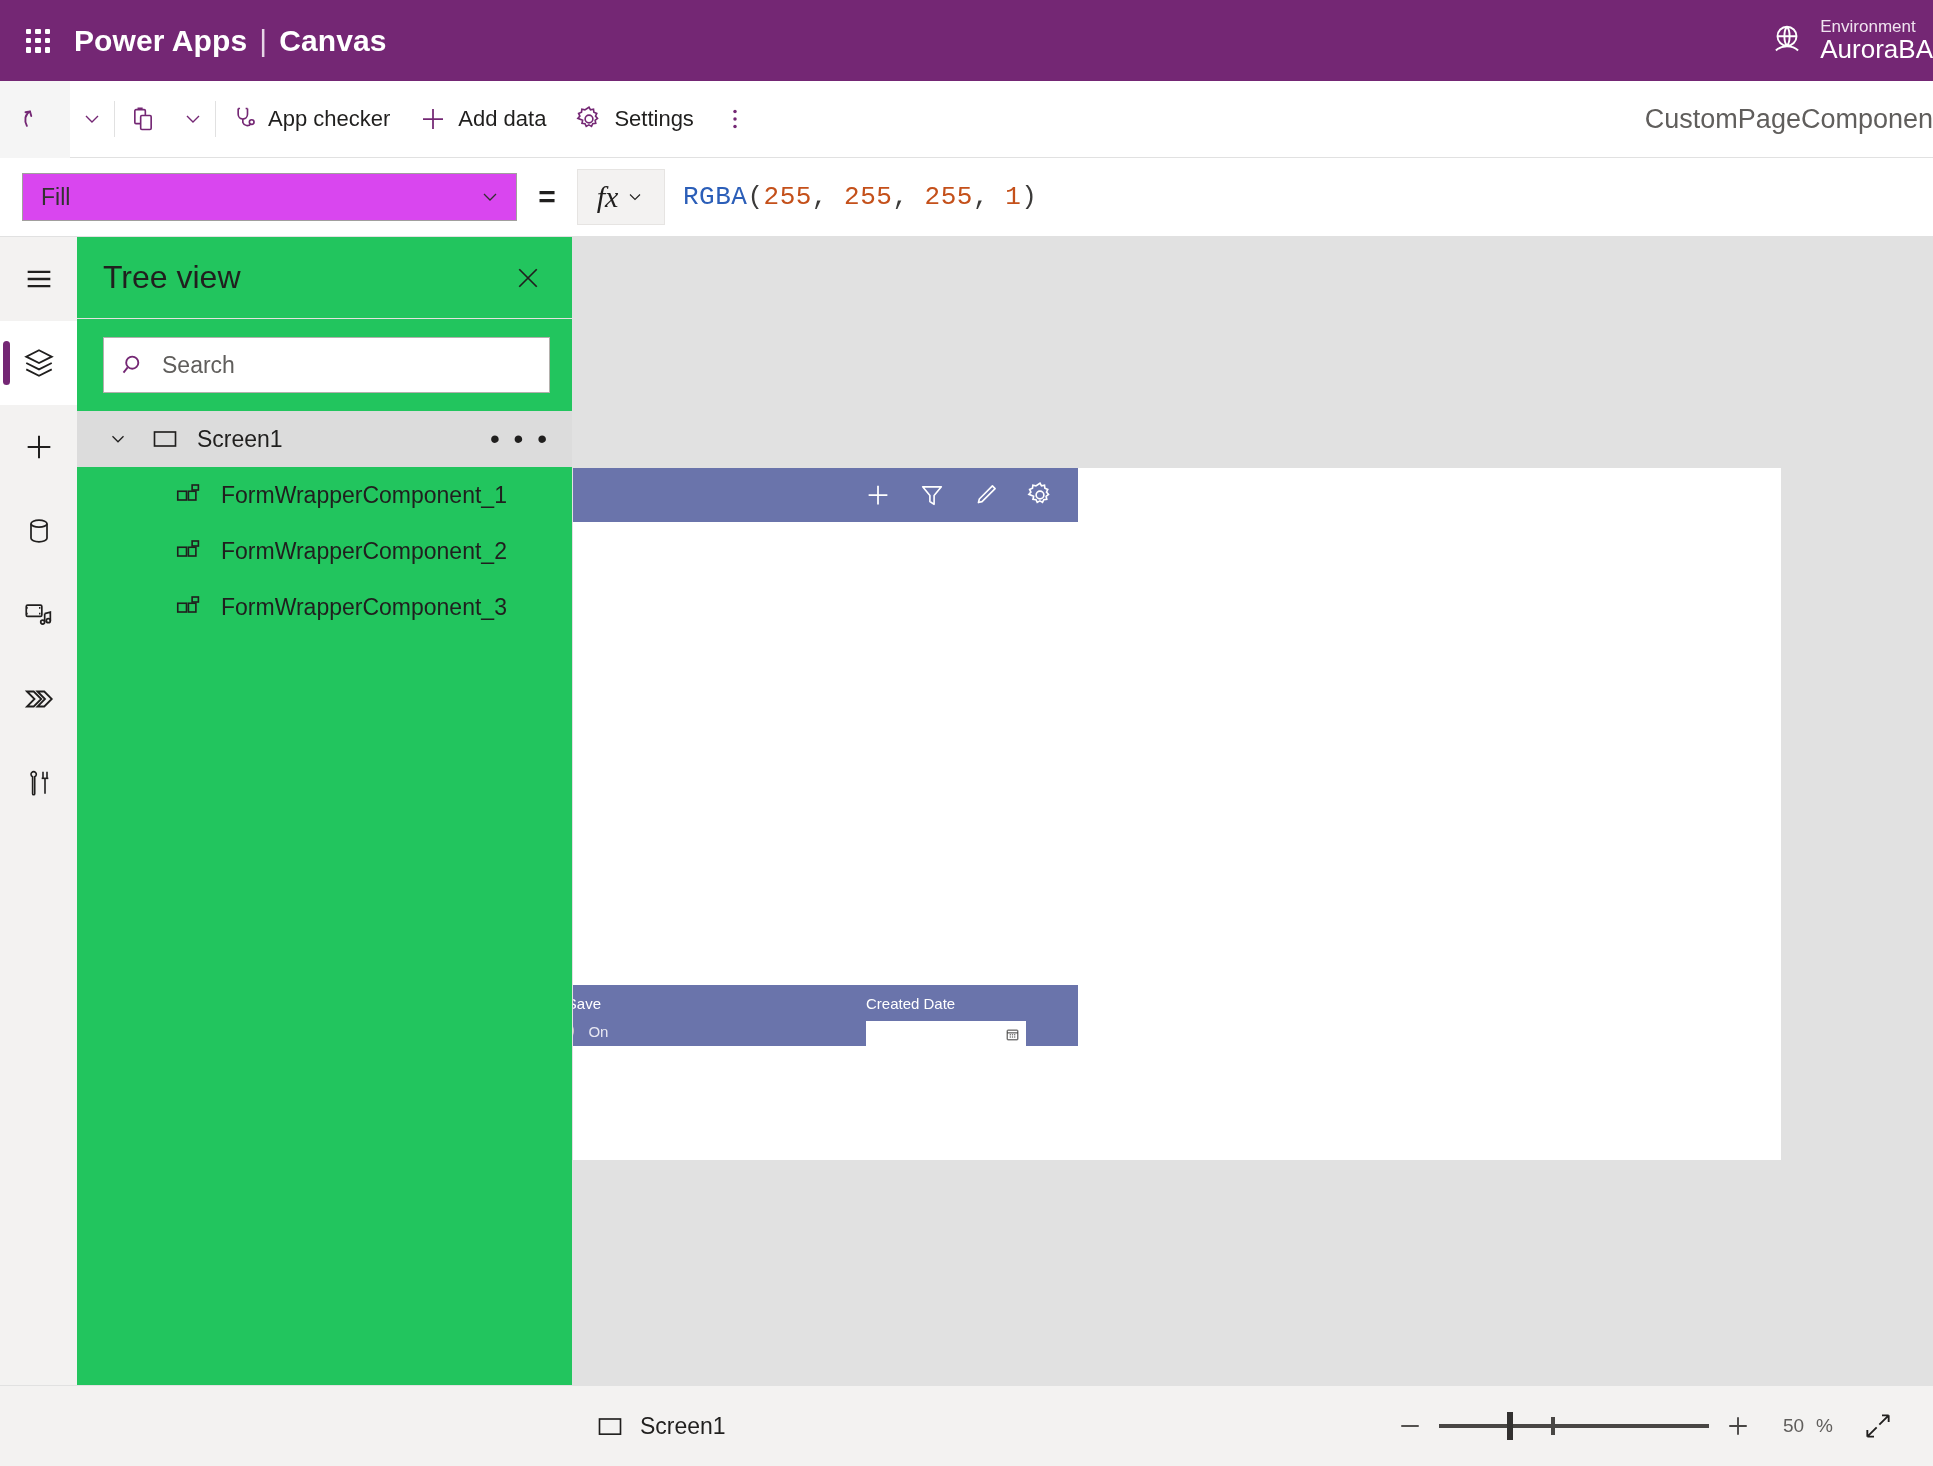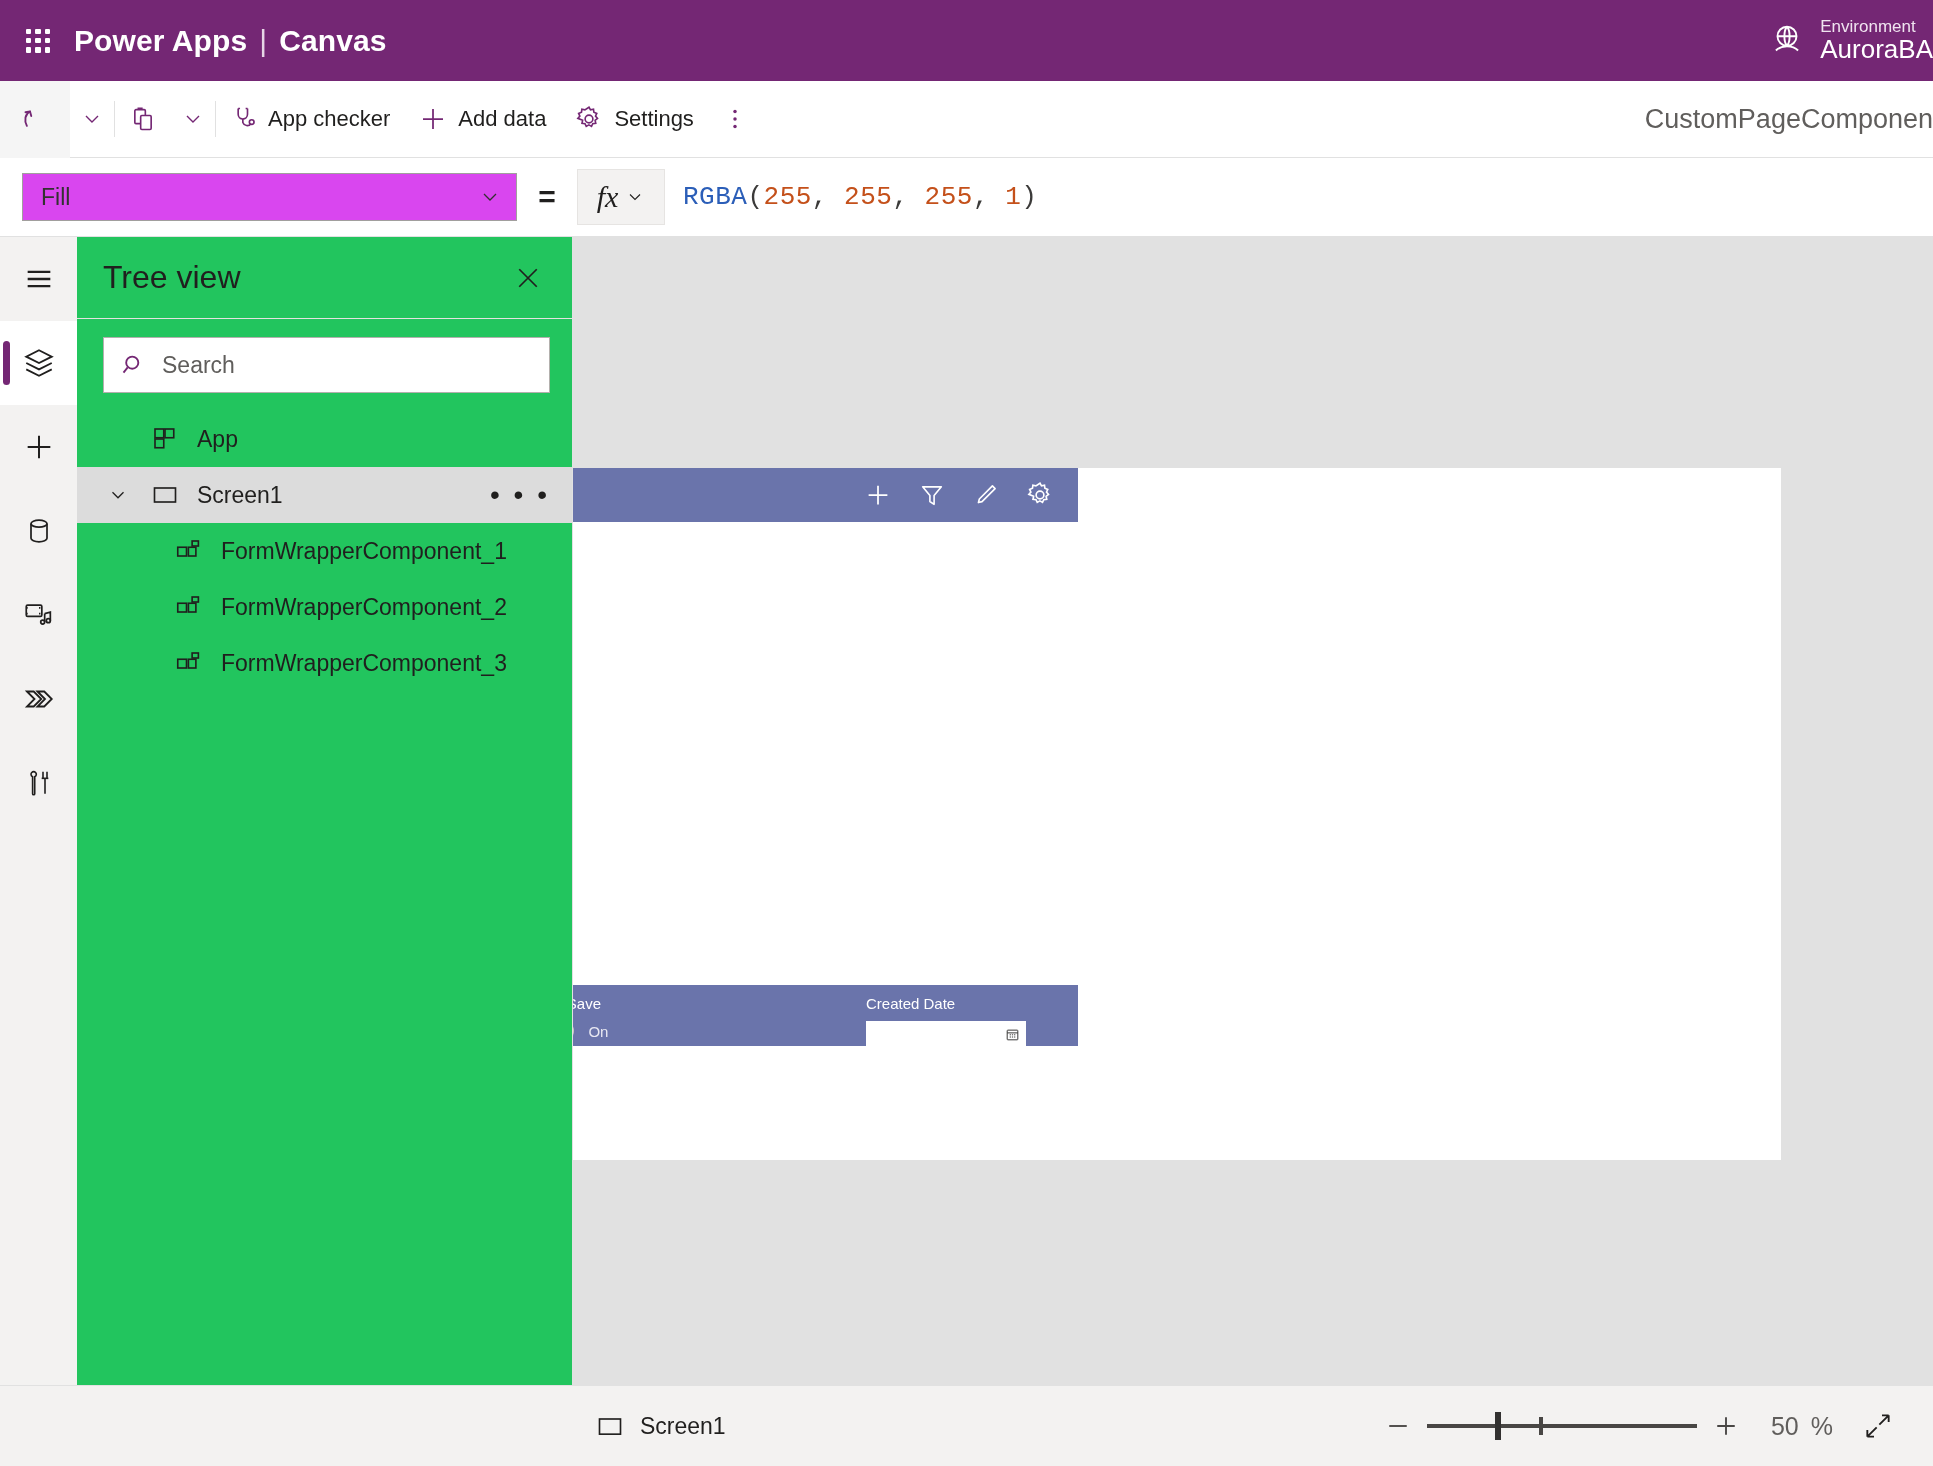--- a/index.html
+++ b/index.html
@@ -139,21 +139,21 @@
   .zoom-zone { margin-left: auto; display: flex; align-items: center;
     gap: 0px; padding-right: 26px; }
   .zbtn { width: 58px; height: 58px; display: flex; align-items: center;
     justify-content: center; cursor: pointer; }
   .slider { width: 270px; height: 58px; position: relative; cursor: pointer;
     display: flex; align-items: center; }
   .slider .track { position: absolute; left: 0; right: 0; height: 4px; background: #484644; }
   .slider .thumb { position: absolute; left: 68px; width: 6px; height: 28px; background: #323130; }
   .slider .tick { position: absolute; left: 112px; width: 4px; height: 18px; background: #484644; }
   .zoom-val { display: flex; align-items: baseline; gap: 12px; color: #605e5c;
-    font-size: 25px; padding: 0 16px; white-space: nowrap; }
+    font-size: 19px; padding: 0 16px; white-space: nowrap; }
 </style>
 </head>
 <body>
 
 <div class="suite-header">
   <div class="waffle">
     <i></i>
       <i></i>
       <i></i>
       <i></i>
@@ -319,31 +319,20 @@
   <div class="tree-sub">
     <div class="search-box">
       <svg width="28" height="28" viewBox="0 0 24 24" fill="none" stroke="#742774" stroke-width="1.6">
         <circle cx="10.5" cy="10" r="5.2"></circle>
           <path d="M6.6 14L3 18.5"></path>
       </svg>
       <input type="text" placeholder="Search" style="">
     </div>
   </div>
   <div id="tree-rows">
-      <div class="tree-row lvl1">
-        <span class="twisty"></span>
-        <span class="ico">
-          <svg width="30" height="30" viewBox="0 0 24 24" fill="none" stroke="#201f1e" stroke-width="1.3">
-            <rect x="4" y="4" width="7" height="7"></rect>
-            <rect x="12" y="4" width="7" height="7"></rect>
-            <rect x="4" y="12" width="7" height="7"></rect>
-          </svg>
-        </span>
-        <span>App</span>
-      </div>
       <div class="tree-row lvl1 selected">
         <span class="twisty">
           <svg width="22" height="22" viewBox="0 0 24 24" fill="none" stroke="#201f1e" stroke-width="1.4">
             <path d="M6 9l6 6 6-6"></path>
           </svg>
         </span>
         <span class="ico">
           <svg width="28" height="28" viewBox="0 0 24 24" fill="none" stroke="#201f1e" stroke-width="1.4">
             <rect x="3" y="6" width="18" height="12"></rect>
           </svg>

